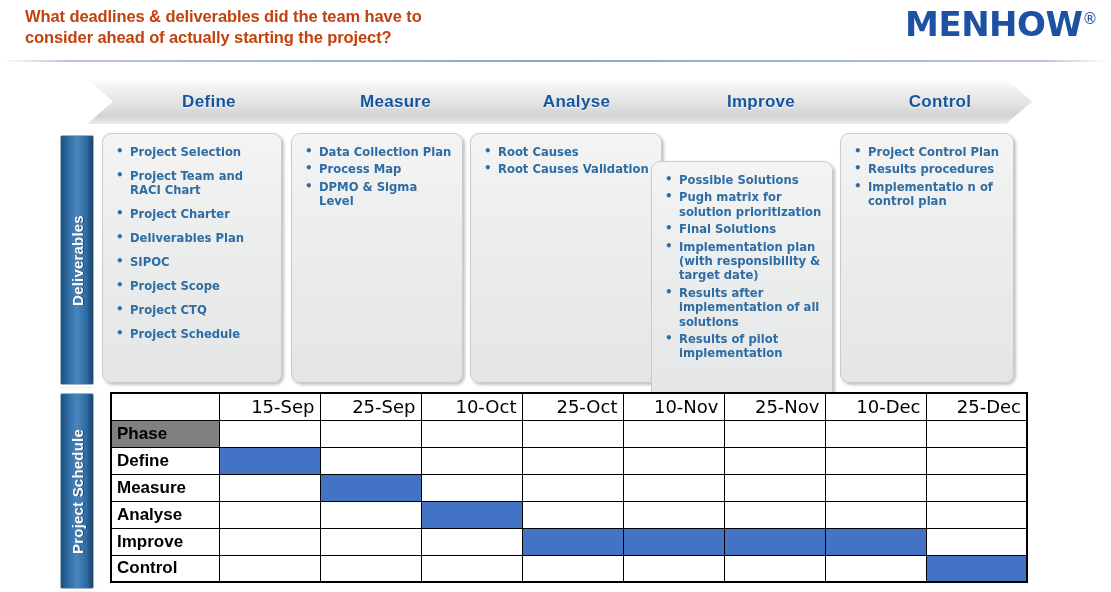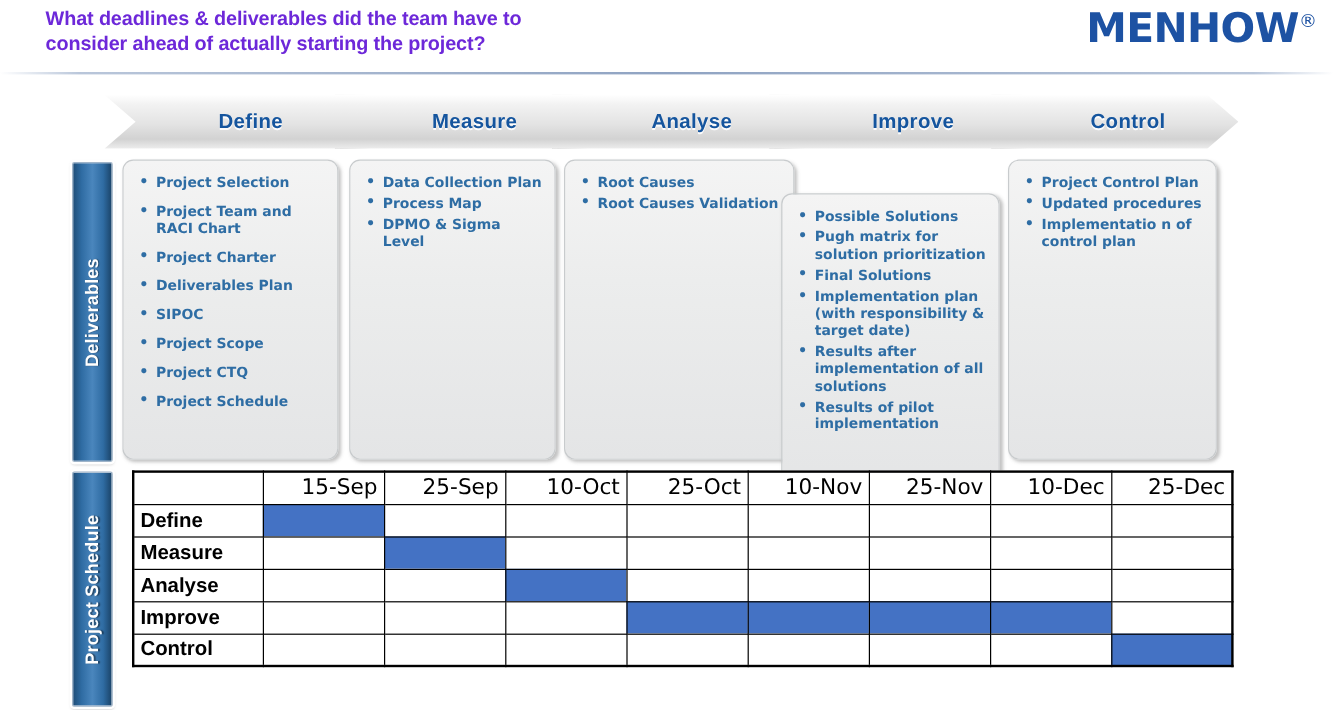--- a/index.html
+++ b/index.html
@@ -8,22 +8,22 @@
     background:#ffffff;
     font-family:"Liberation Sans","DejaVu Sans",sans-serif;
     overflow:hidden;
     position:relative;
   }
 
   
   #header{position:absolute;left:0;top:0;width:1111px;height:62px;}
   #page-title{
     position:absolute;left:25px;top:6px;width:600px;
-    font-size:16.5px;font-weight:bold;color:#6d28d9;
-    line-height:21px;letter-spacing:-0.1px;margin-left:13px;
+    font-size:16.5px;font-weight:bold;color:#c2410c;
+    line-height:21px;letter-spacing:-0.1px;
   }
   #page-title .l2{display:block;}
   #brand{
     position:absolute;right:14px;top:4px;
     font-size:34px;font-weight:bold;color:#1d52a3;
     letter-spacing:-0.5px;font-family:"DejaVu Sans",sans-serif;
   }
   #brand .reg{font-size:15px;vertical-align:super;font-weight:normal;}
   #header-rule{
     position:absolute;left:0;top:60px;width:1111px;height:2px;
@@ -205,21 +205,21 @@
           <li>Pugh matrix for solution prioritization</li>
           <li>Final Solutions</li>
           <li>Implementation plan (with responsibility &amp; target date)</li>
           <li>Results after implementation of all solutions</li>
           <li>Results of pilot implementation</li>
         </ul>
       </div>
       <div class="card" style="left: 780px; width: 174px;">
         <ul class="items">
           <li>Project Control Plan</li>
-          <li>Updated procedures</li>
+          <li>Results procedures</li>
           <li>Implementatio n of control plan</li>
         </ul>
       </div>
     </div>
 </div>
 
 <div id="schedule-band">
   <div id="schedule-bar" class="side-bar">
     <span class="side-bar-text">Project Schedule</span>
   </div>
@@ -232,20 +232,31 @@
           <th class="date">10-Oct</th>
           <th class="date">25-Oct</th>
           <th class="date">10-Nov</th>
           <th class="date">25-Nov</th>
           <th class="date">10-Dec</th>
           <th class="date">25-Dec</th>
         </tr>
     </thead>
     <tbody id="gantt-body">
         <tr>
+          <td class="rowlabel phase">Phase</td>
+          <td class="cell"></td>
+          <td class="cell"></td>
+          <td class="cell"></td>
+          <td class="cell"></td>
+          <td class="cell"></td>
+          <td class="cell"></td>
+          <td class="cell"></td>
+          <td class="cell"></td>
+        </tr>
+        <tr>
           <td class="rowlabel">Define</td>
           <td class="cell on" style="background: rgb(68, 114, 196);"></td>
           <td class="cell"></td>
           <td class="cell"></td>
           <td class="cell"></td>
           <td class="cell"></td>
           <td class="cell"></td>
           <td class="cell"></td>
           <td class="cell"></td>
         </tr>

